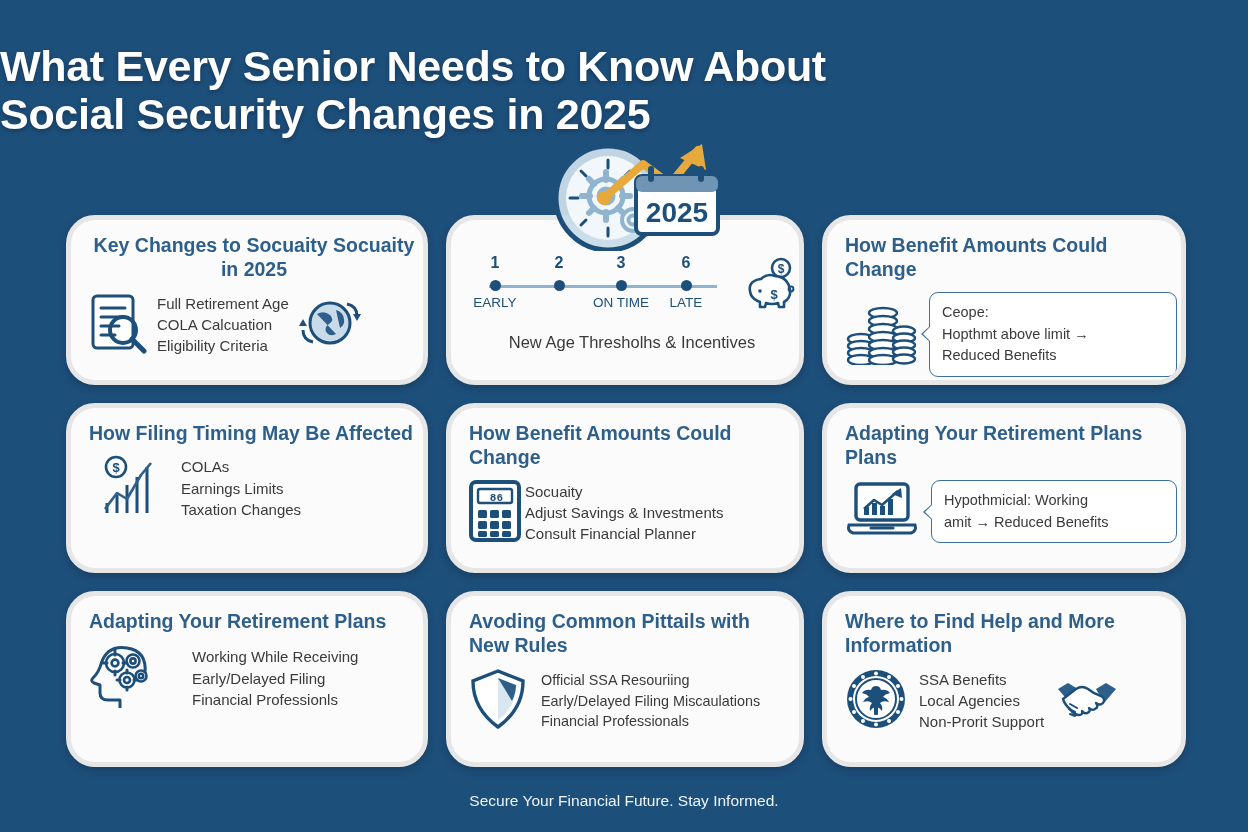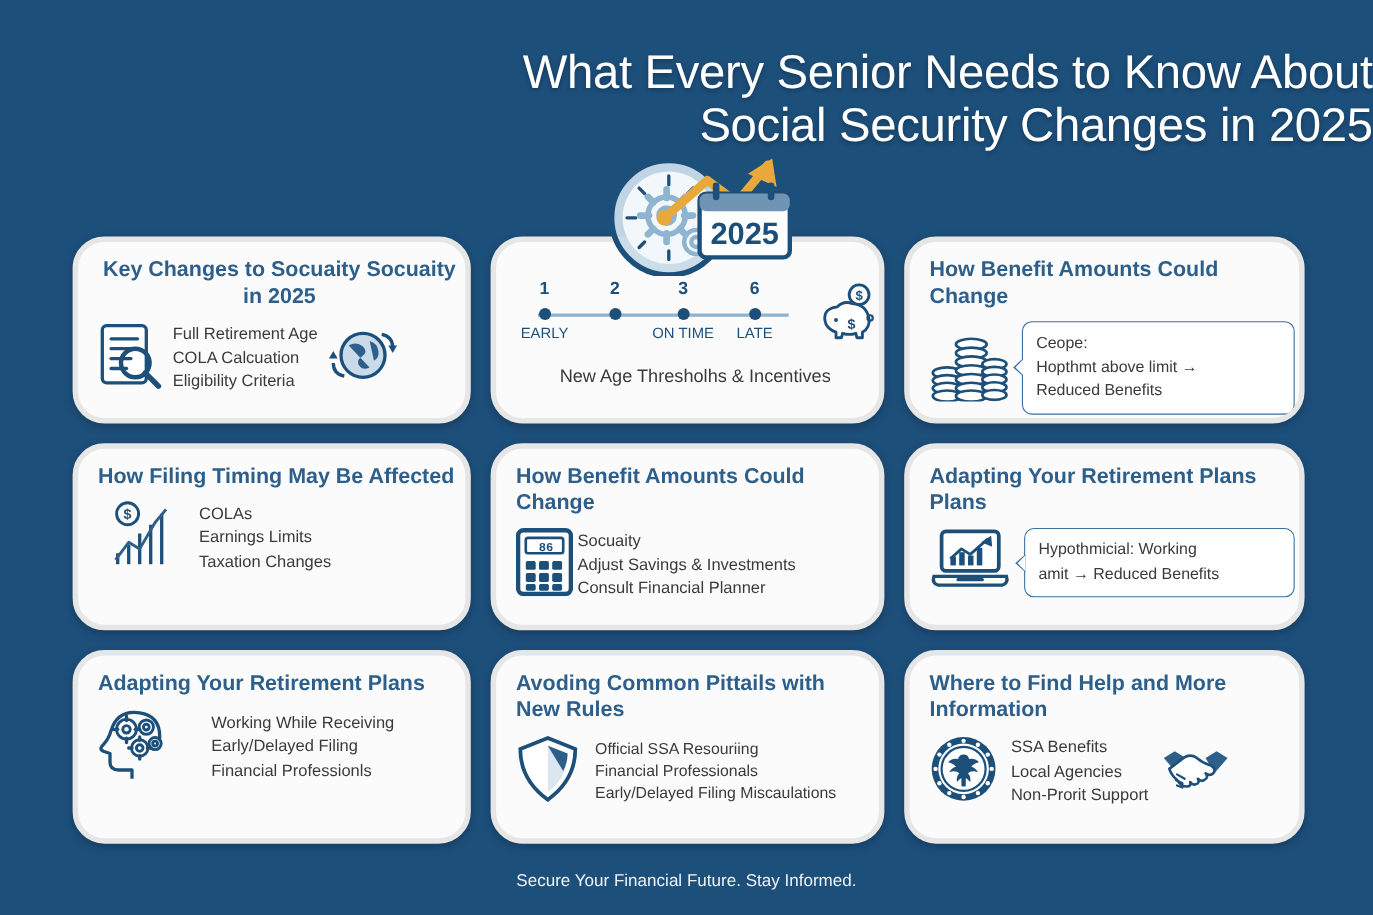--- a/index.html
+++ b/index.html
@@ -8,22 +8,22 @@
     background:#1d4f7b;
     font-family:"Liberation Sans", sans-serif;
     position:relative;
     overflow:hidden;
   }
   .poster{ position:absolute; inset:0; }
 
   
   .title{
     position:absolute; left:0; right:0; top:42px;
-    text-align:right; color:#ffffff;
-    font-size:43px; font-weight:normal; line-height:1.12;
+    text-align:left; color:#ffffff;
+    font-size:43px; font-weight:bold; line-height:1.12;
     letter-spacing:-0.3px;
     text-shadow:0 2px 5px rgba(0,0,0,.30);
     z-index:4;
   }
   .title .l2{ display:block; }
 
   
   .hero{
     position:absolute; left:530px; top:136px; width:190px; height:115px;
     z-index:3; pointer-events:none;
@@ -413,22 +413,22 @@
       <div class="body" style="gap:14px;">
         <span class="icon">
           <svg width="58" height="62" viewBox="0 0 58 62">
             <path d="M29 3 L54 13 q0 28 -25 46 Q4 41 4 13 Z" fill="#fff" stroke="#1d4f7b" stroke-width="3.4"></path>
             <path d="M29 10 L47 17 q0 22 -18 35 Z" fill="#dbe7f0"></path>
             <path d="M29 10 L47 17 q0 8 -4 16 Z" fill="#2d5f8a"></path>
           </svg>
         </span>
         <div class="bullets" style="font-size:14.4px;">
           <div>Official SSA Resouriing</div>
+          <div>Early/Delayed Filing Miscaulations</div>
           <div>Financial Professionals</div>
-          <div>Early/Delayed Filing Miscaulations</div>
         </div>
       </div>
     </div>
 
     <div class="card">
       <h3>Where to Find Help and More Information</h3>
       <div class="body" style="gap:12px;">
         <span class="icon">
           <svg width="62" height="62" viewBox="0 0 62 62">
             <circle cx="31" cy="31" r="29" fill="#1d4f7b"></circle>

